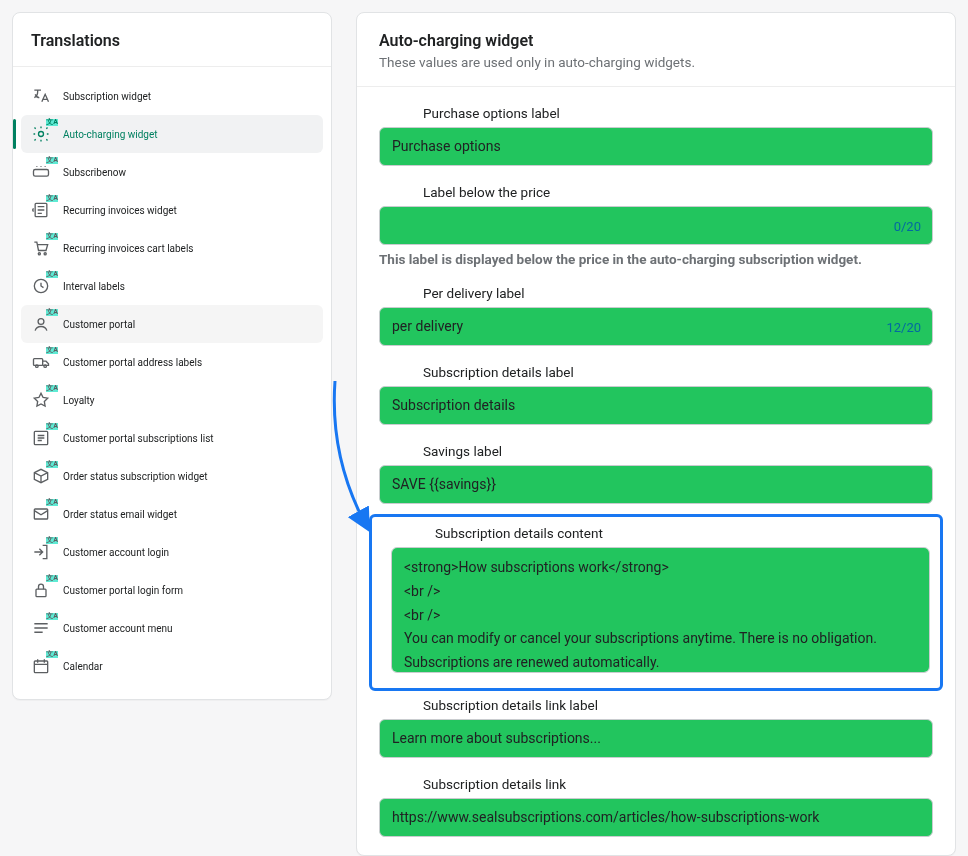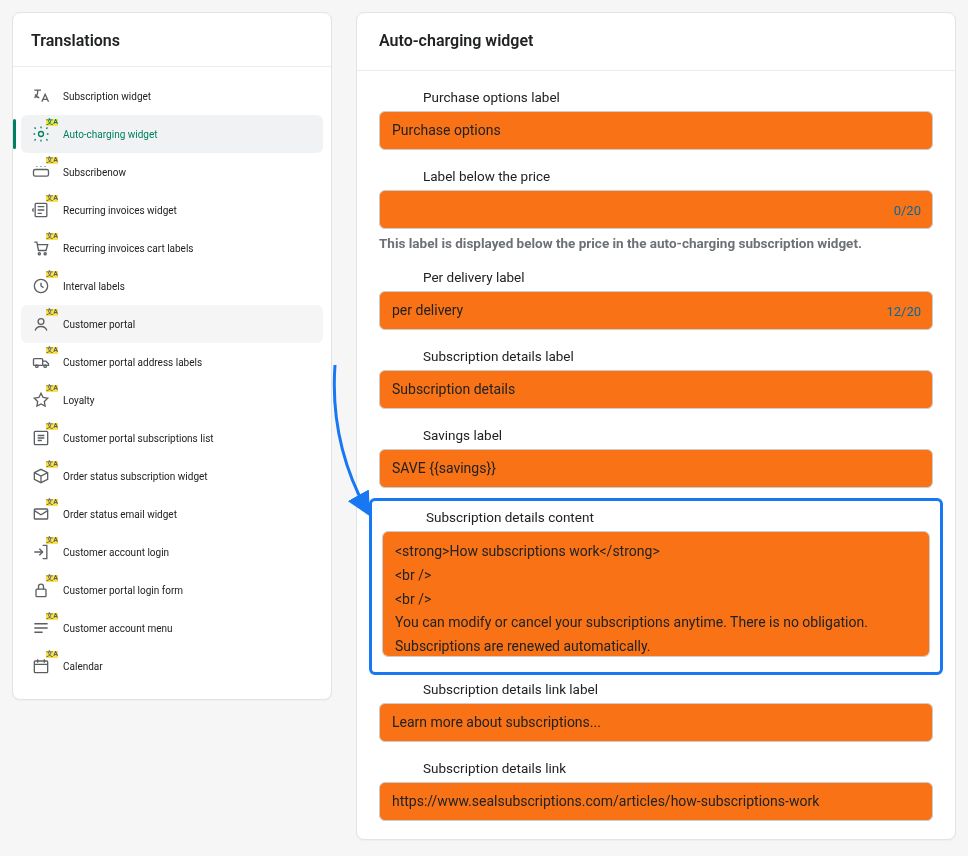--- a/index.html
+++ b/index.html
@@ -79,21 +79,21 @@
   .nav-item.active .nav-icon svg rect,
   .nav-item.active .nav-icon svg circle,
   .nav-item.active .nav-icon svg line { stroke: #008060; }
   .nav-label { font-size: 10px; }
   .badge-xa {
     position: absolute;
     top: -5px;
     right: -7px;
     font-size: 7px;
     font-weight: 700;
-    background: #fde047;
+    background: #5eead4;
     padding: 0;
     line-height: 7px;
     color: #5c5f62;
   }
   .nav-item.active .badge-xa { color: #008060; }
 
   
   .main {
     flex: 1 1 auto;
     min-width: 0;
@@ -127,21 +127,21 @@
     margin-left: 44px;
   }
   .input, .textarea {
     width: 100%;
     border: 1px solid #c9cccf;
     border-radius: 6px;
     padding: 8px 12px;
     font-size: 14px;
     color: #202223;
     font-family: inherit;
-    background: #f97316;
+    background: #22c55e;
     line-height: 1.5;
   }
   .input-wrap {
     position: relative;
   }
   .input-counter {
     position: absolute;
     right: 12px;
     top: 50%;
     transform: translateY(-50%);
@@ -157,21 +157,21 @@
     font-weight: bold;
   }
   .textarea {
     min-height: 126px;
     resize: none;
     line-height: 1.7;
   }
   .highlight-box {
     border: 3px solid #1877f2;
     border-radius: 6px;
-    padding: 8px 10px 12px 10px;
+    padding: 8px 10px 12px 19px;
     margin: -8px -10px -12px -10px;
   }
   .arrow-annotation {
     position: absolute;
     left: -30px;
     top: 290px;
     width: 46px;
     height: 160px;
     pointer-events: none;
   }
@@ -362,20 +362,21 @@
         <span class="nav-label">Calendar</span>
       </div>
 
 
     </nav>
   </aside>
 
   <main class="panel main">
     <div class="main-header">
       <div class="main-title">Auto-charging widget</div>
+      <div class="main-subtitle">These values are used only in auto-charging widgets.</div>
     </div>
 
     <div class="form-body">
 
       <svg class="arrow-annotation" viewBox="0 0 46 160">
         <defs>
           <marker id="ah" markerWidth="8" markerHeight="8" refX="6" refY="4" orient="auto">
             <path d="M0,0 L8,4 L0,8 z" fill="#1877f2"></path>
           </marker>
         </defs>

